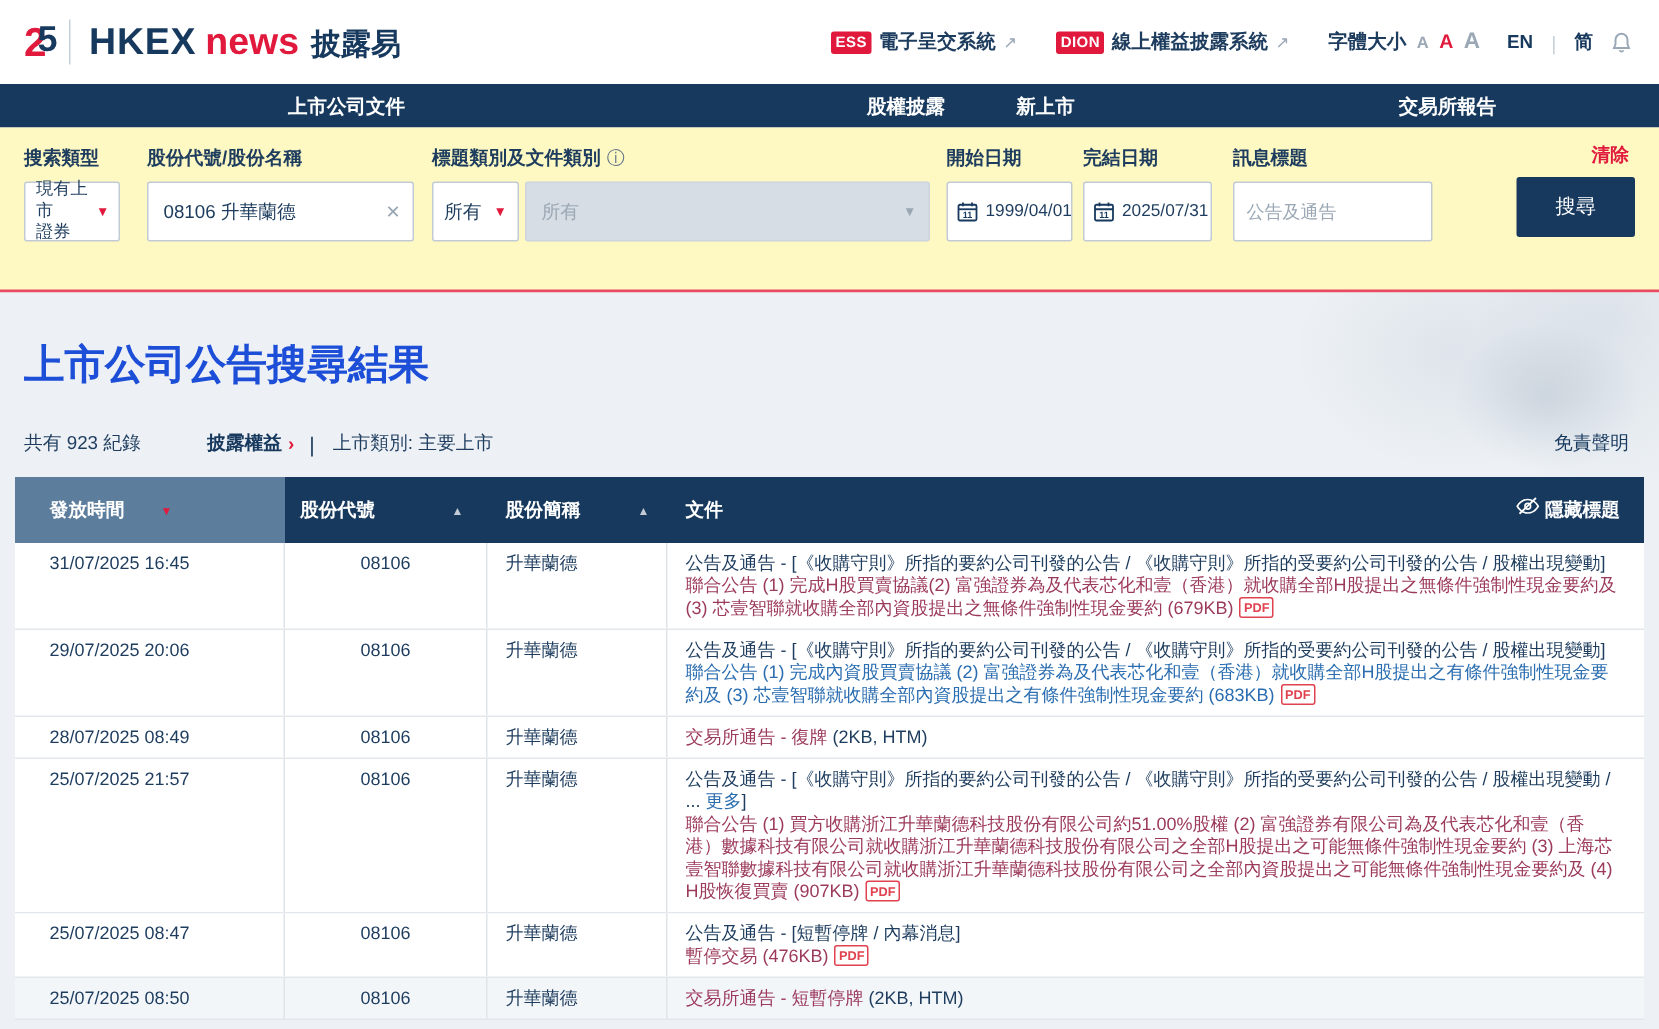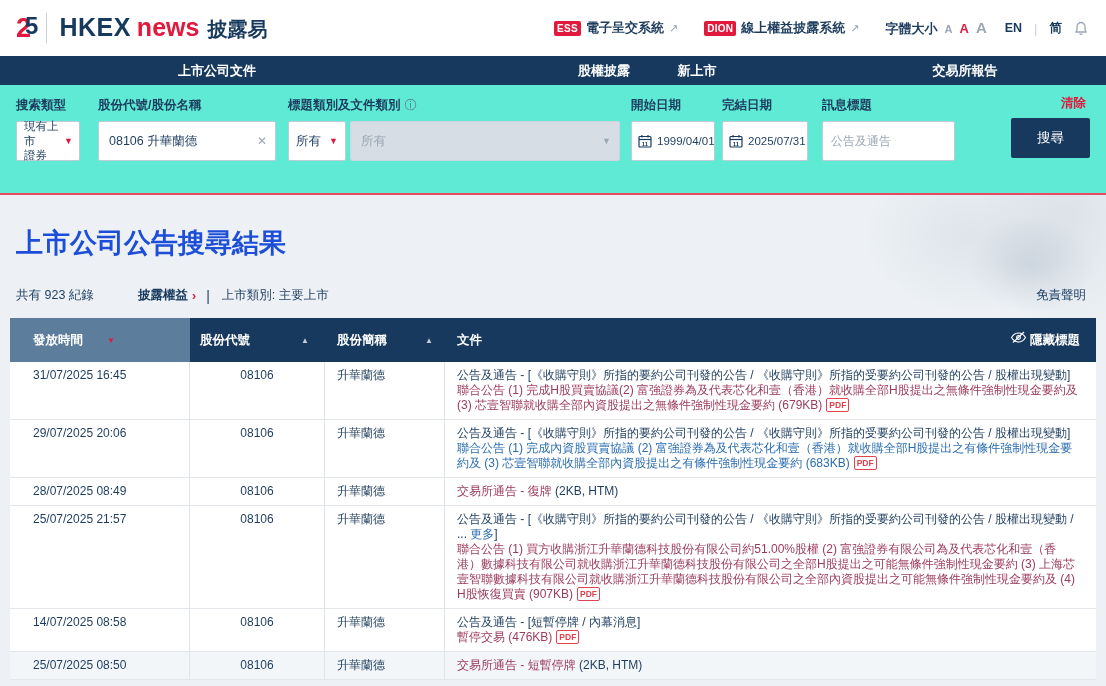--- a/index.html
+++ b/index.html
@@ -29,21 +29,21 @@
   .lang { font-weight:bold; color:#17395e; cursor:pointer; font-size:12.5px; }
   .vsep { color:#c7d1da; }
   .bell svg { display:block; }
 
   
   .nav { position:relative; height:29px; background:#17395e; }
   .nav-item { position:absolute; top:0; height:29px; line-height:29px; transform:translateX(-50%);
               color:#fff; font-size:13px; font-weight:600; cursor:pointer; white-space:nowrap; }
 
   
-  .filters { position:relative; height:110px; background:#5eead4; border-bottom:2px solid #e84a63; }
+  .filters { position:relative; height:110px; background:#fef9c3; border-bottom:2px solid #e84a63; }
   .fgroup { position:absolute; top:12px; }
   .flabel { font-size:12.5px; font-weight:bold; color:#1d3c5e; margin-bottom:7px; white-space:nowrap; display:flex; align-items:center; gap:4px; }
   .info-ic { color:#5f7288; font-size:12px; font-weight:normal; }
   .ctrl { height:40px; background:#fff; border:1px solid #c2cbd5; border-radius:2px; display:flex; align-items:center; font-size:12.5px; color:#1d3c5e; }
   .sel-search { width:64px; padding:3px 6px 3px 7px; justify-content:flex-end; cursor:pointer; }
   .sel-search .two-line { font-size:11.5px; line-height:1.25; }
   .carat { color:#e1193c; font-size:9px; }
   .carat.gray { color:#9aa7b4; }
   .inp-stock { width:178px; padding:0 8px 0 10px; justify-content:space-between; }
   .x-clear { color:#9aa7b4; font-size:12px; cursor:pointer; }
@@ -138,21 +138,21 @@
       <span class="bell">
         <svg width="14" height="15" viewBox="0 0 14 15">
             <path d="M7 1.5a4 4 0 0 0-4 4v3L2 11h10l-1-2.5v-3a4 4 0 0 0-4-4z" fill="none" stroke="#9aa7b4" stroke-width="1.3"></path>
             <path d="M5.7 12.5a1.4 1.4 0 0 0 2.6 0" fill="none" stroke="#9aa7b4" stroke-width="1.2"></path>
           </svg>
       </span>
     </div>
   </div>
 
   <div class="nav">
-    <span class="nav-item" style="left:217px">上市公司文件</span>
+    <span class="nav-item" style="left:231px">上市公司文件</span>
     <span class="nav-item" style="left:604px">股權披露</span>
     <span class="nav-item" style="left:697px">新上市</span>
     <span class="nav-item" style="left:965px">交易所報告</span>
   </div>
 
   <div class="filters">
 
     <div class="fgroup" style="left:16px">
       <div class="flabel">搜索類型</div>
       <div class="ctrl sel-search">
@@ -306,21 +306,21 @@
         <div class="td td-name">升華蘭德</div>
         <div class="td td-doc">
           <div class="doc-cat"><span>公告及通告 - [《收購守則》所指的要約公司刊發的公告 / 《收購守則》所指的受要約公司刊發的公告 / 股權出現變動 / ... </span><a class="more-link">更多</a><span>]</span></div>
           <div>
             <a class="doc-link visited">聯合公告 (1) 買方收購浙江升華蘭德科技股份有限公司約51.00%股權 (2) 富強證券有限公司為及代表芯化和壹（香港）數據科技有限公司就收購浙江升華蘭德科技股份有限公司之全部H股提出之可能無條件強制性現金要約 (3) 上海芯壹智聯數據科技有限公司就收購浙江升華蘭德科技股份有限公司之全部內資股提出之可能無條件強制性現金要約及 (4) H股恢復買賣 (907KB)</a><span class="pdf-badge">PDF</span>
           </div>
         </div>
       </div>
 
       <div class="trow">
-        <div class="td td-time">14/07/2025 08:58</div>
+        <div class="td td-time">25/07/2025 08:47</div>
         <div class="td td-code">08106</div>
         <div class="td td-name">升華蘭德</div>
         <div class="td td-doc">
           <div class="doc-cat">公告及通告 - [短暫停牌 / 內幕消息]</div>
           <div>
             <a class="doc-link visited">暫停交易 (476KB)</a><span class="pdf-badge">PDF</span>
           </div>
         </div>
       </div>
 

